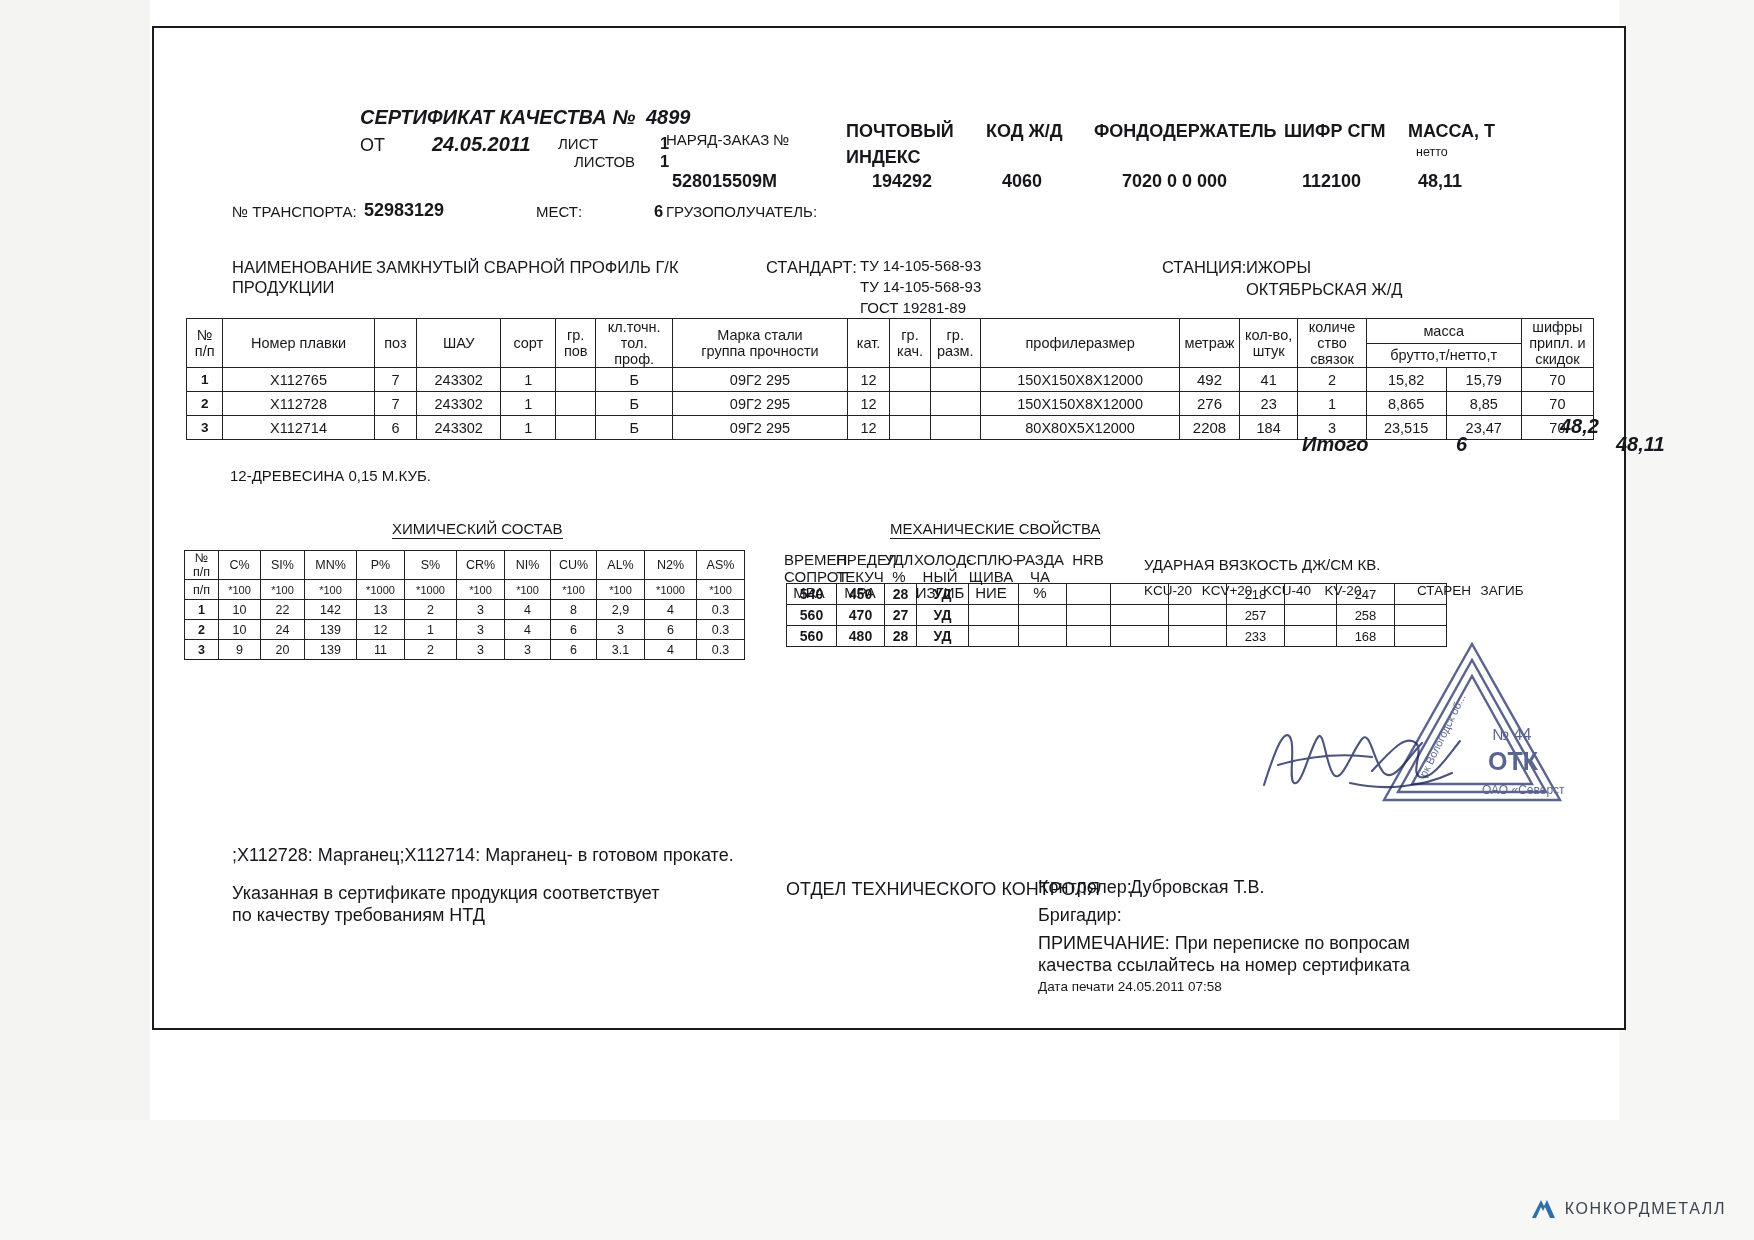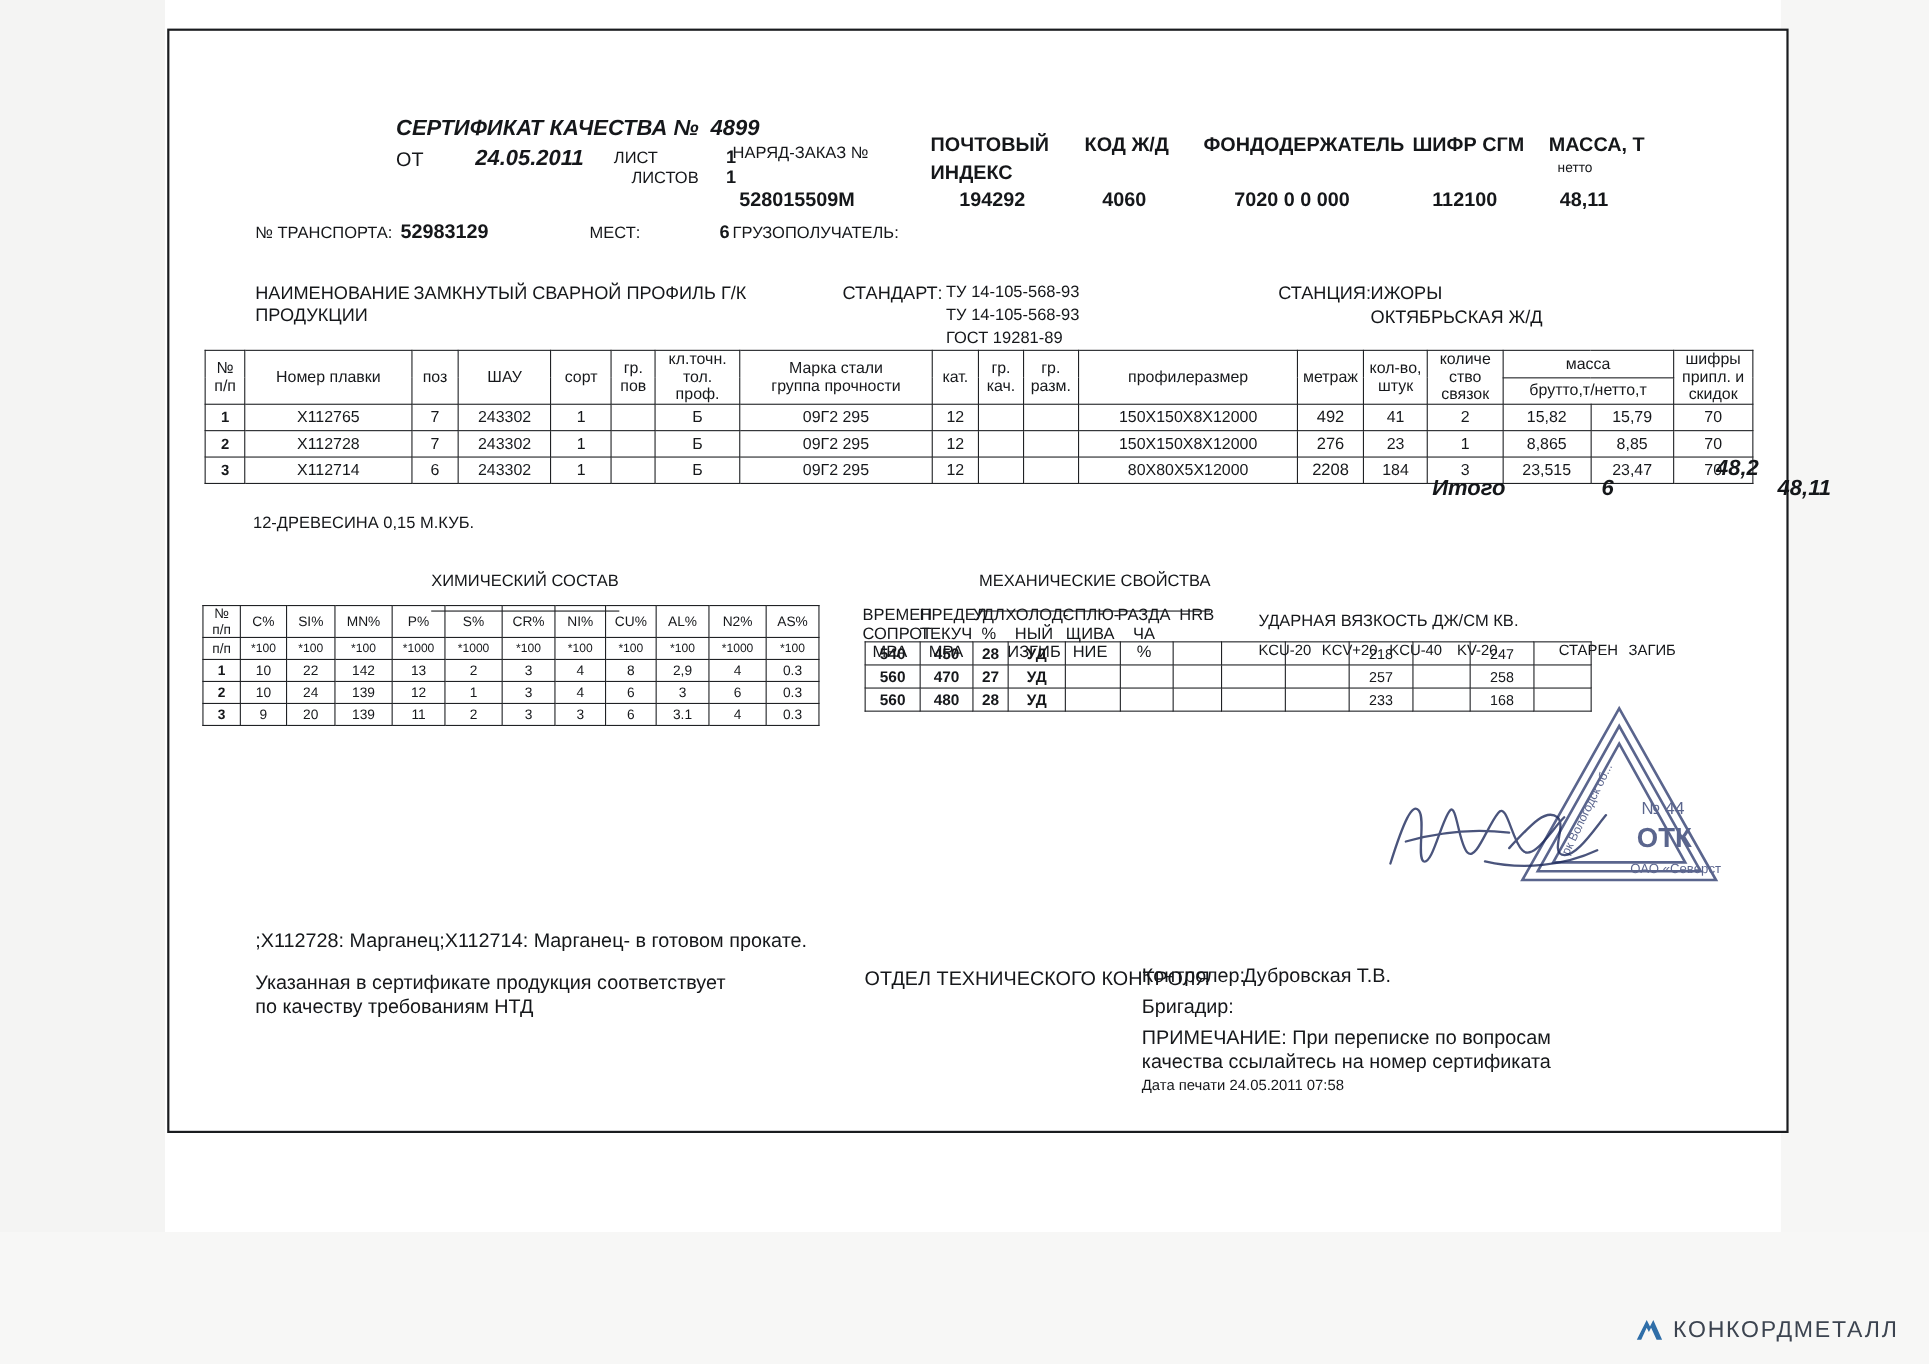--- a/index.html
+++ b/index.html
@@ -83,39 +83,39 @@
   #chem-table td, #chem-table th { height: 19px; }
   #chem-table .starred { font-size: 11px; }
   #chem-table .idx { font-weight: bold; }
 
   
   #mech-table { left: 632px; top: 555px; font-size: 13px; }
   #mech-table td { height: 20px; }
   #mech-table .val { font-weight: bold; font-size: 14px; }
 
   .hdr-caption { position: absolute; font-size: 15px; }
-  .underline-title { border-bottom: 1.4px solid #1a1c1f; padding-bottom: 18px; }
+  .underline-title { border-bottom: 1.4px solid #1a1c1f; padding-bottom: 1px; }
 
   
   .stamp {
     position: absolute; left: 1210px; top: 600px; width: 215px; height: 190px;
     opacity: 0.78;
   }
   .sig {
     position: absolute; left: 1100px; top: 685px; width: 230px; height: 90px;
     opacity: 0.8;
   }
 
   
   .brand {
     position: absolute; right: 28px; bottom: 18px;
     display: flex; align-items: center; gap: 9px;
   }
   .brand-text {
-    font-size: 21px; letter-spacing: 1.6px; color: #3c4450; font-weight: normal; text-align: center;
+    font-size: 16px; letter-spacing: 1.6px; color: #3c4450; font-weight: normal; text-align: center;
   }
   .brand-mark { width: 26px; height: 26px; }
 </style>
 </head>
 <body>
 
 <div class="page">
   <div class="scan-edge-left"></div>
   <div class="scan-edge-right"></div>
   <div class="scan-edge-bottom"></div>

